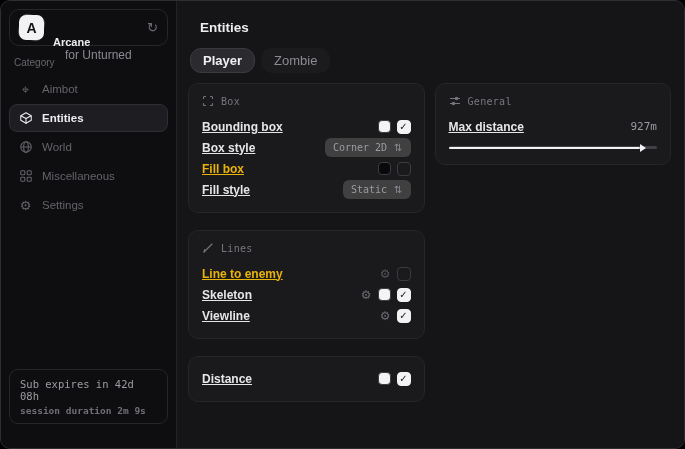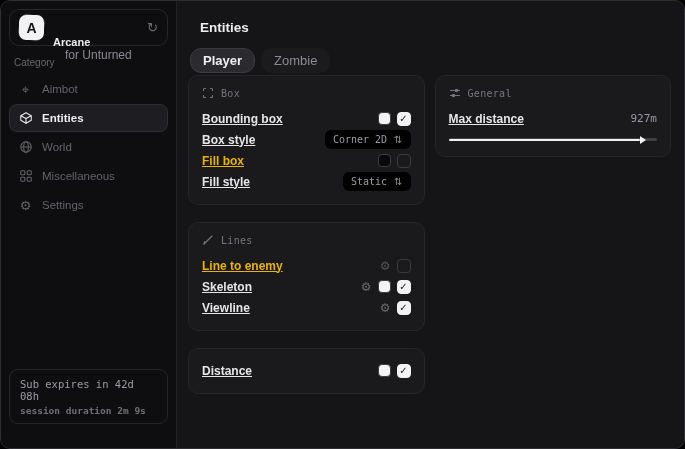--- a/index.html
+++ b/index.html
@@ -72,21 +72,21 @@
   .tabs{ display:flex; gap:6px; margin:13px 0 0 2px; }
   .tab{
     border:1px solid transparent; border-radius:11px; padding:4px 12px;
     background:#1b1b1e; color:#8b8b93; font-size:13px;
     font-family:"Liberation Sans", sans-serif; cursor:pointer;
   }
   .tab[data-state="active"]{
     background:#2a2a2f; border-color:#3a3a40; color:#f0f0f2; font-weight:bold;
   }
 
-  .content{ display:flex; gap:10px; margin-top:2px; align-items:flex-start; }
+  .content{ display:flex; gap:10px; margin-top:10px; align-items:flex-start; }
   .col{ display:flex; flex-direction:column; gap:17px; width:238px; }
 
   .card{
     background:#1a1a1d; border:1px solid #26262a; border-radius:10px;
     padding:11px 13px 12px 13px;
   }
   .sec-head{
     display:flex; align-items:center; gap:7px; margin-bottom:9px;
     color:#77777f;
   }
@@ -117,21 +117,21 @@
     content:"✓"; font-size:10px; font-weight:bold; color:#1a1a1d;
     font-family:"DejaVu Sans", sans-serif; line-height:1;
   }
   .row[data-state="dim"] .checkbox{ border-color:#3b3b42; }
 
   .gear{ color:#6b6b73; font-size:12px; line-height:1; cursor:pointer; }
   .row[data-state="dim"] .gear{ color:#53535a; }
 
   .select{
     display:flex; align-items:center; gap:7px;
-    background:#000000; border:none; border-radius:6px; padding:4px 8px;
+    background:#404040; border:none; border-radius:6px; padding:4px 8px;
     color:#9a9aa2; font-family:"DejaVu Sans Mono", monospace; font-size:10px;
     cursor:pointer;
   }
   .chev{ font-size:10px; color:#8a8a92; }
 
   
   .gen-row{ margin-top:2px; }
   .gen-value{
     font-family:"DejaVu Sans Mono", monospace; font-size:11px; color:#9a9aa2;
   }

